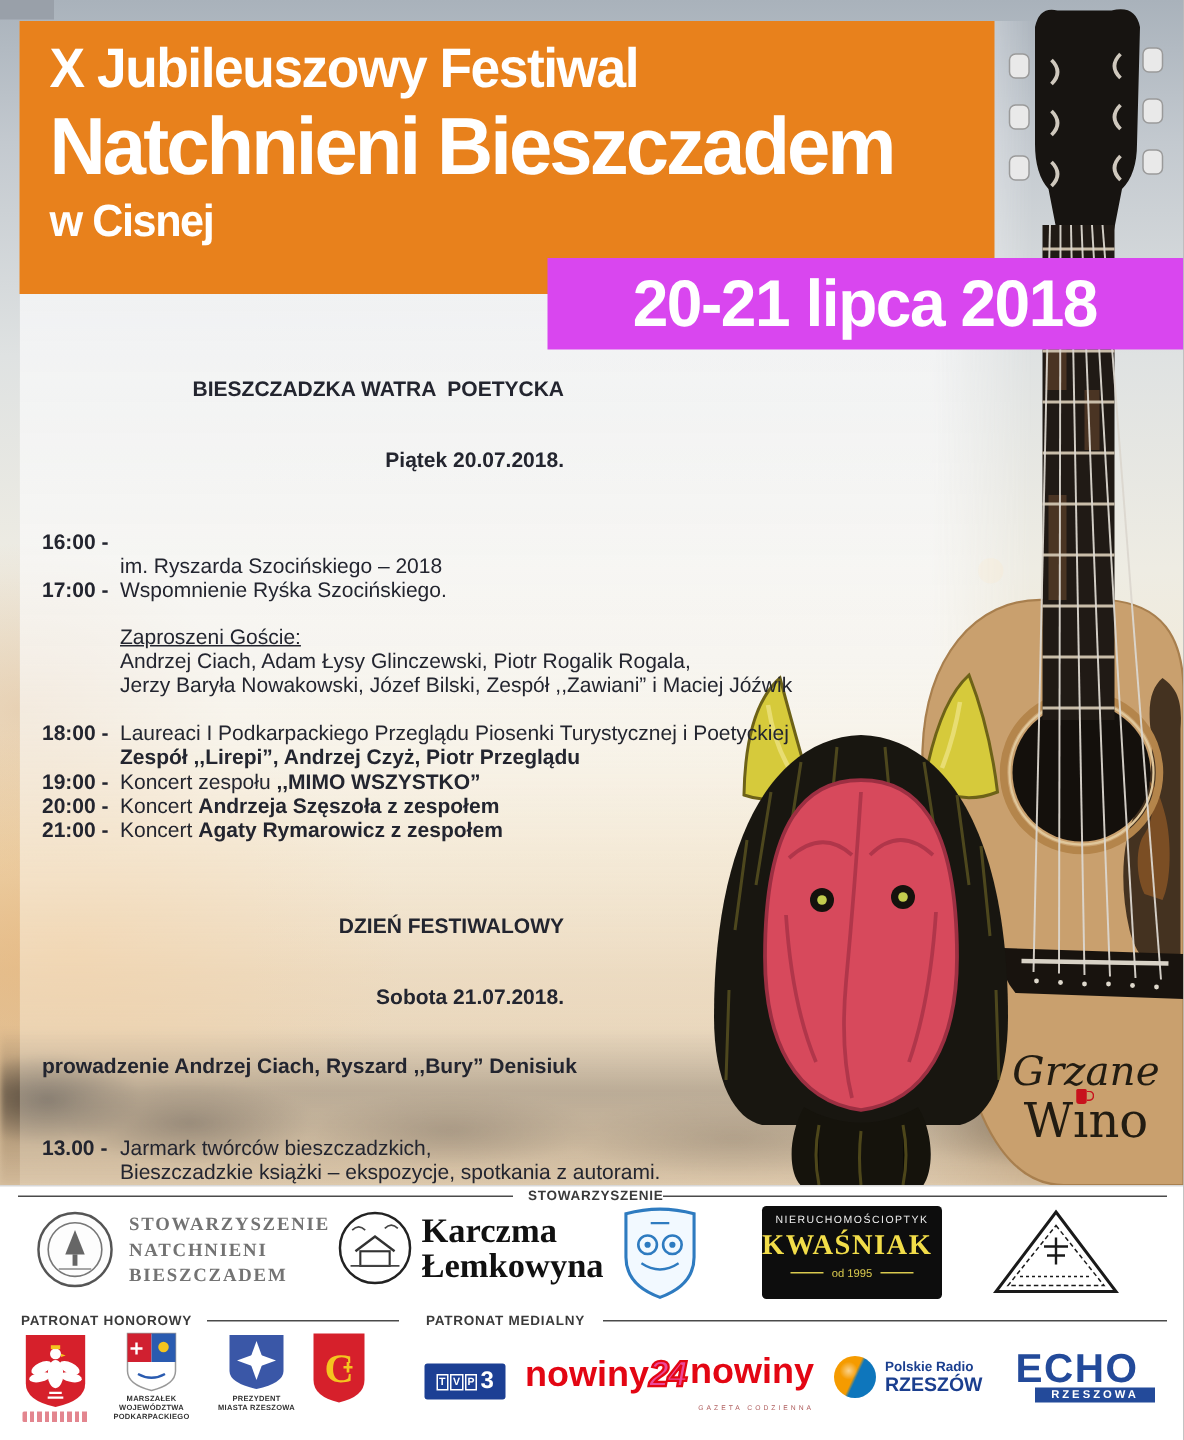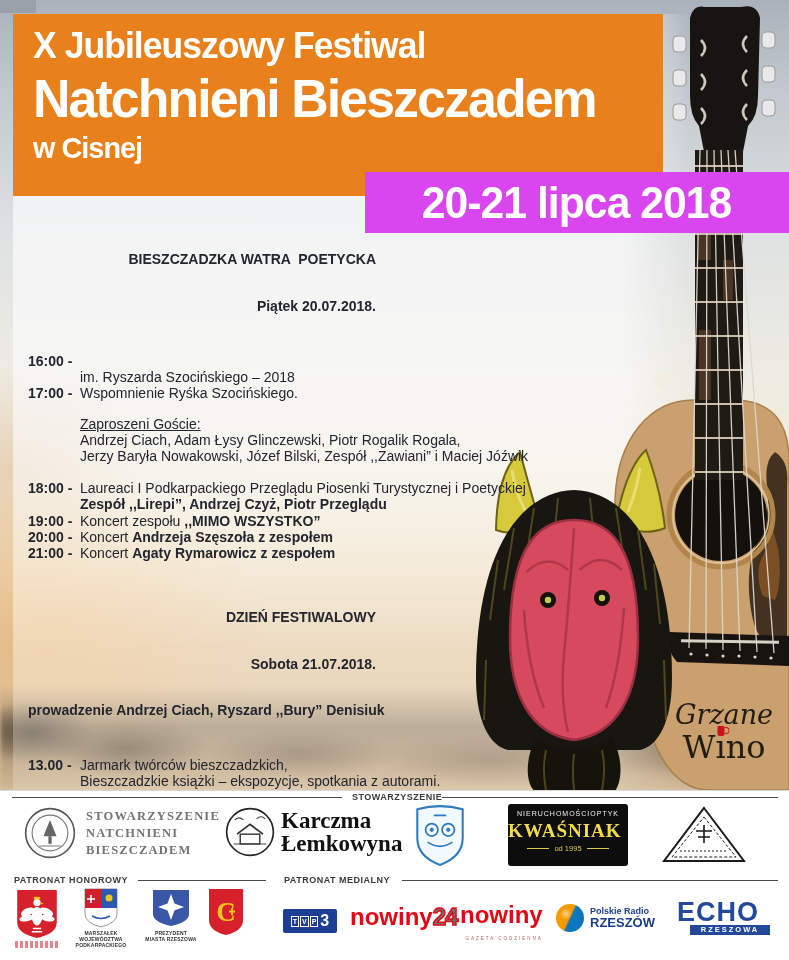--- a/index.html
+++ b/index.html
@@ -91,21 +91,21 @@
        font-weight:bold;letter-spacing:.2px;}
   .cap-smudge{position:absolute;height:7px;background:
        repeating-linear-gradient(90deg,#c23,#c23 3px,transparent 3px,transparent 5px);
        opacity:.55;border-radius:1px;}
   .tvp3{position:absolute;left:283px;top:118px;width:54px;height:24px;background:#1c3f94;
         border-radius:2px;display:flex;align-items:center;justify-content:center;gap:2px;color:#fff;}
   .tvp3 .tl{display:flex;gap:1px;}
   .tvp3 .tl span{border:1px solid #fff;font-size:7px;line-height:9px;padding:0 1px;font-weight:bold;}
   .tvp3 .t3{font-size:16px;font-weight:bold;}
   .nowiny24{position:absolute;left:350px;top:112px;font-weight:bold;font-size:24px;color:#e30613;}
-  .nowiny24 .n24{color:#737373;-webkit-text-stroke:1.5px #e30613;letter-spacing:-1px;}
+  .nowiny24 .n24{color:#ec4899;-webkit-text-stroke:1.5px #e30613;letter-spacing:-1px;font-style:italic;}
   .nowiny{position:absolute;left:460px;top:112px;font-weight:bold;font-size:24px;color:#e30613;
           line-height:24px;text-align:right;}
   .nowiny .sub{display:block;font-size:4.5px;letter-spacing:2px;color:#b06060;font-weight:normal;}
   .radio{position:absolute;left:556px;top:113px;display:flex;align-items:center;gap:6px;}
   .sphere{width:28px;height:28px;border-radius:50%;
           background:radial-gradient(10px 10px at 35% 35%, rgba(255,255,255,.55), transparent 60%),
                      linear-gradient(115deg,#f59b00 47%,#0e76bc 53%);}
   .radio-text{color:#1b3f8f;font-weight:bold;font-size:9px;line-height:10px;}
   .radio-text .rz{font-size:13px;line-height:14px;}
   .echo{position:absolute;left:662px;top:108px;width:112px;text-align:center;}

